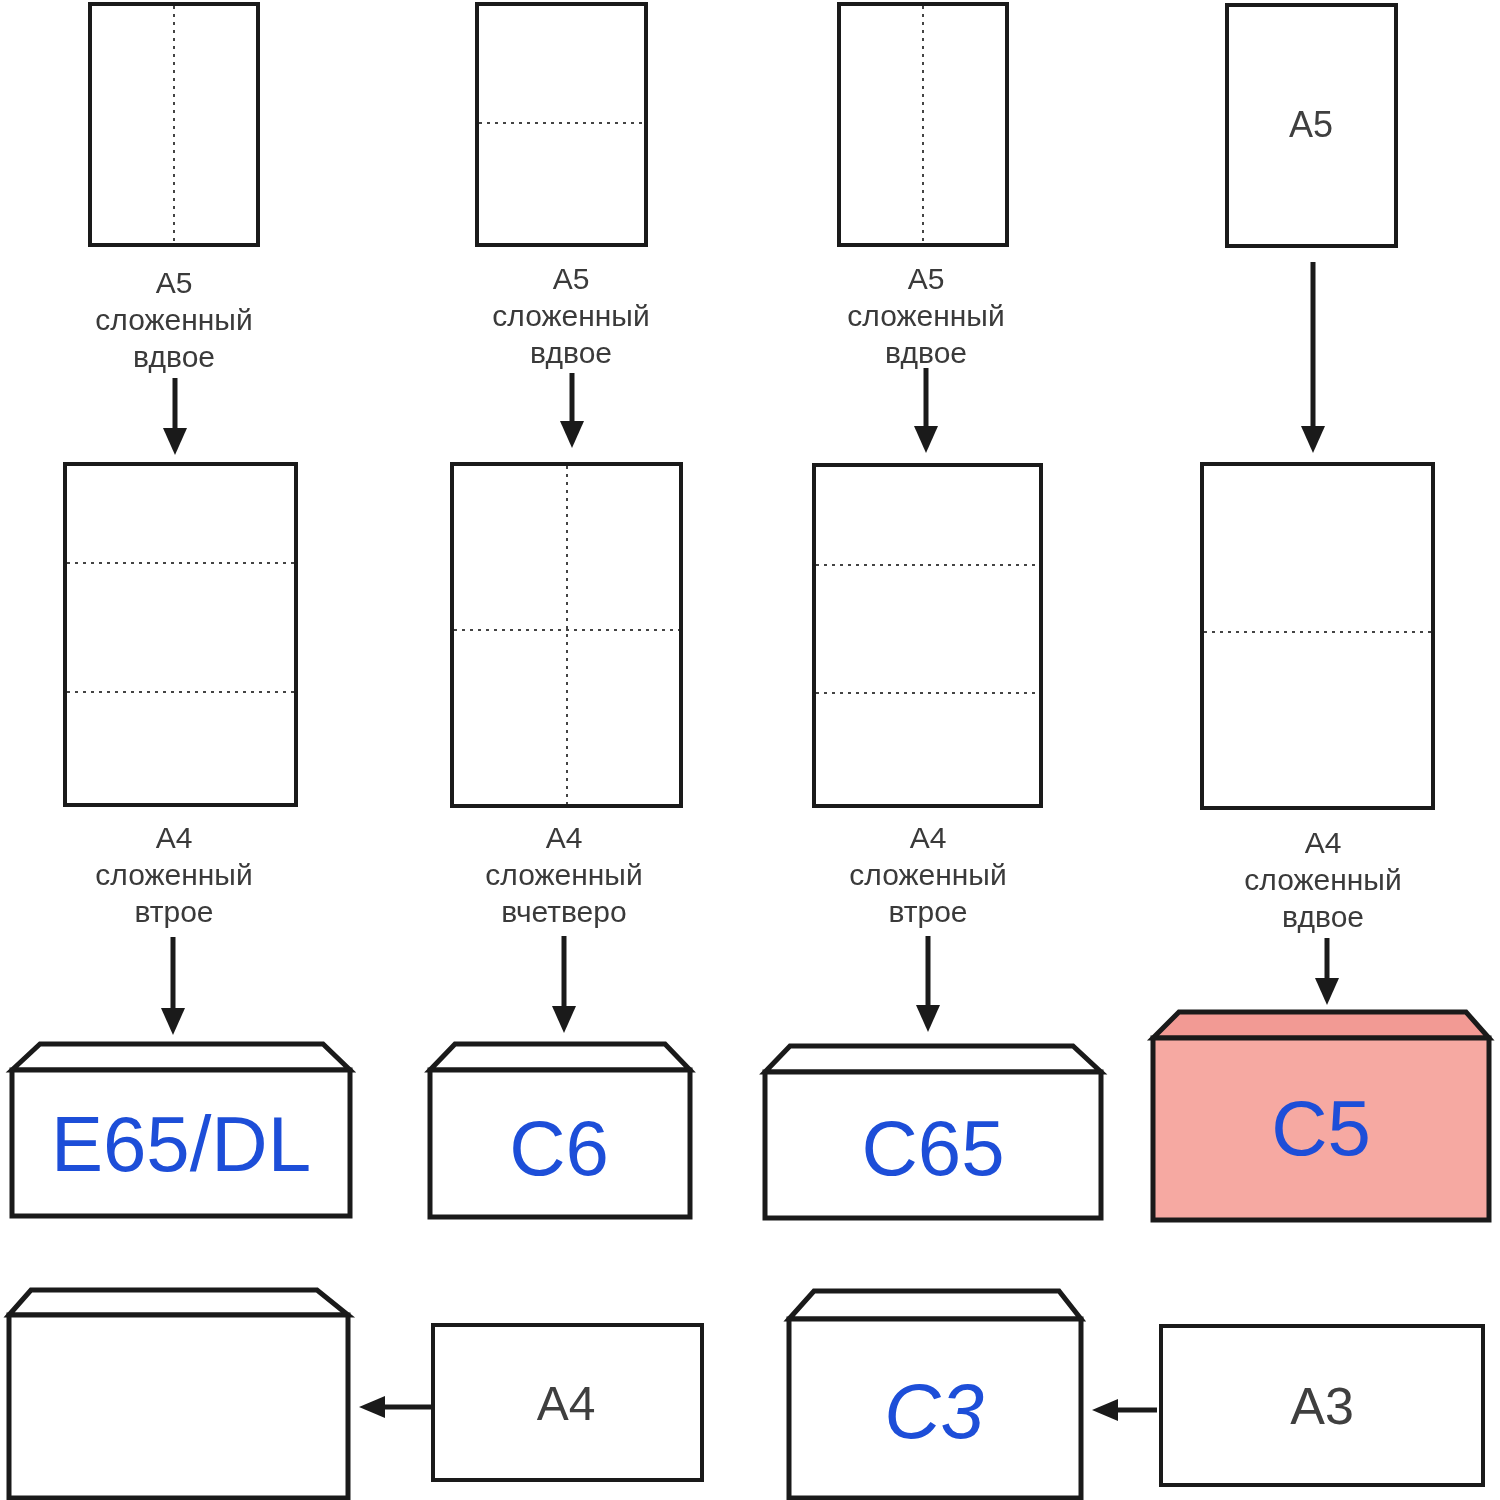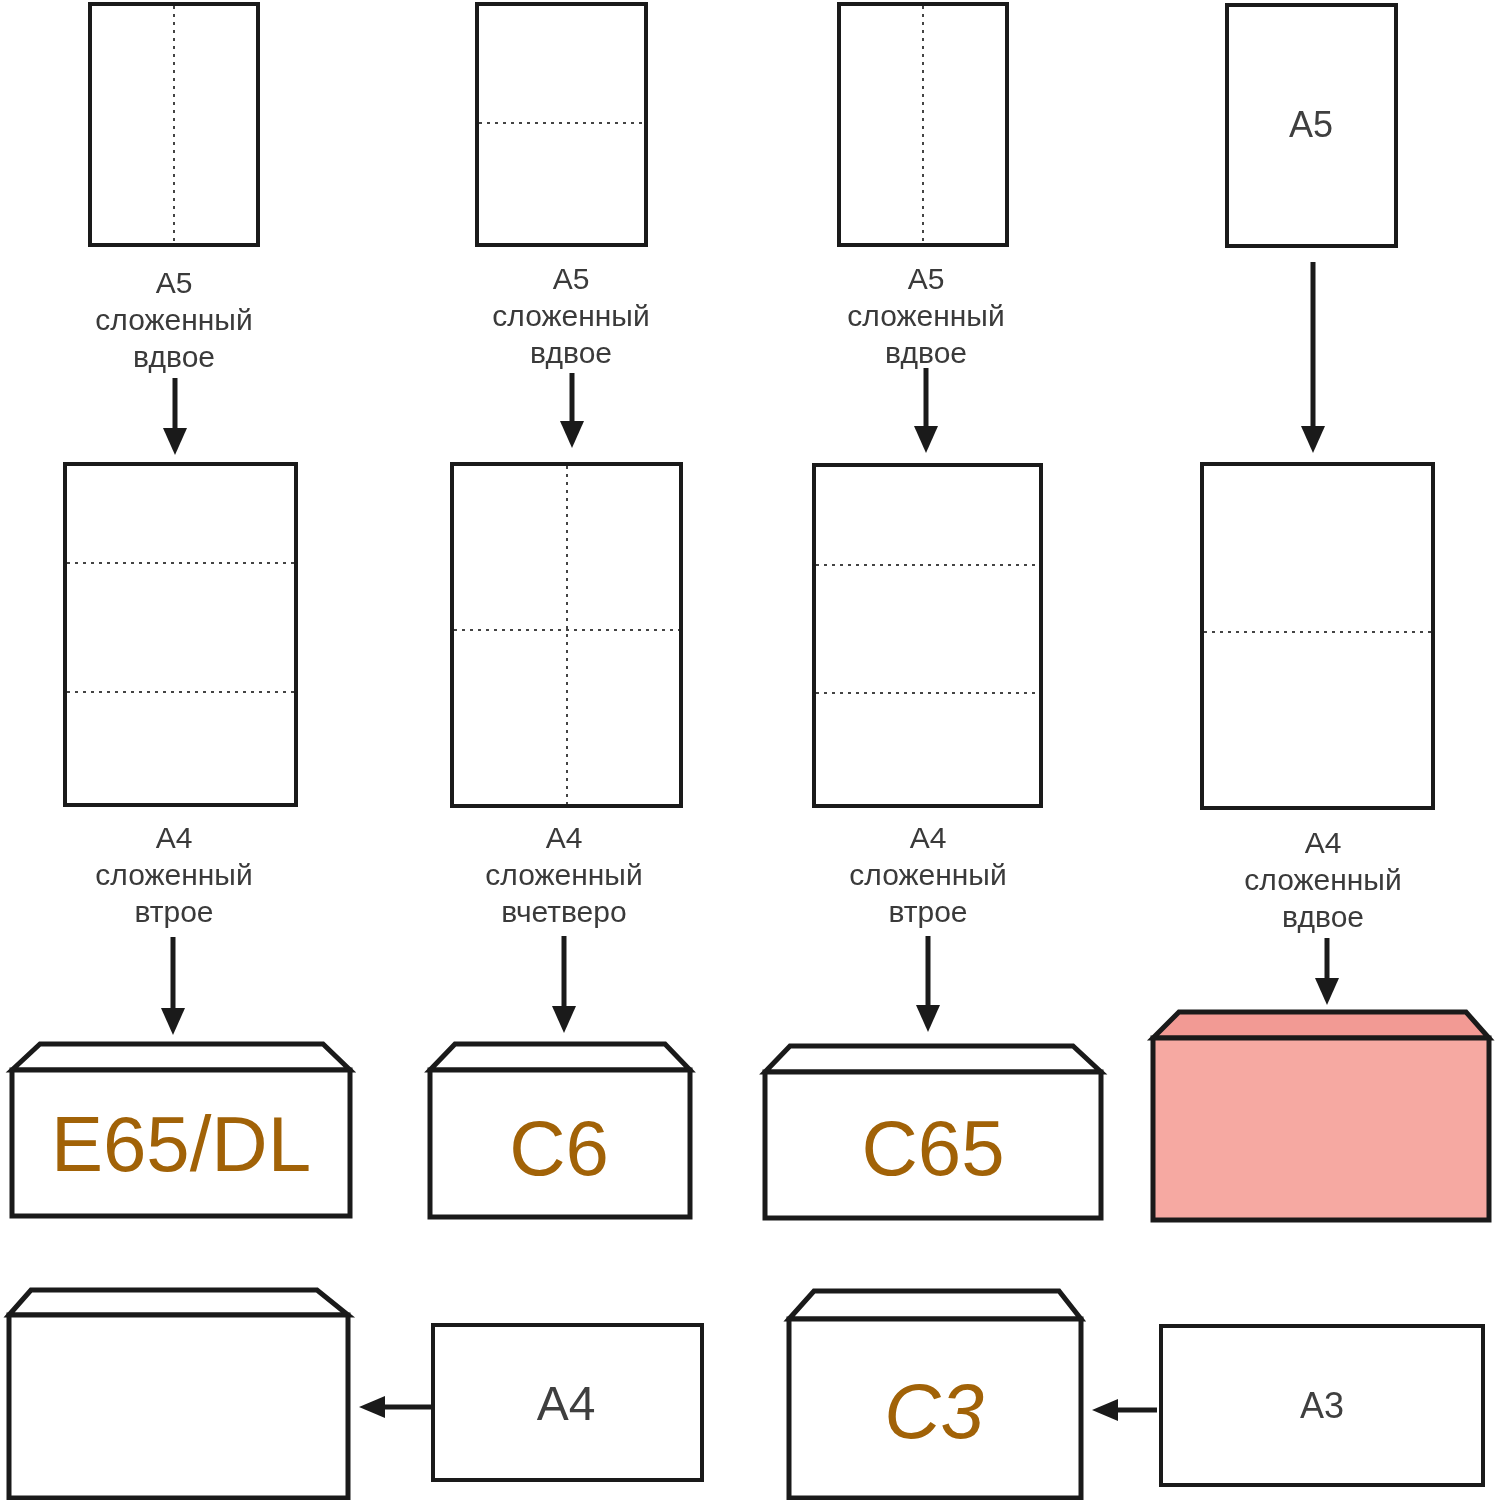--- a/index.html
+++ b/index.html
@@ -24,21 +24,21 @@
   .sheet-label {
     position: absolute;
     transform: translate(-50%, -50%);
     color: #3f3f3f;
     white-space: nowrap;
   }
   .env-label {
     position: absolute;
     transform: translate(-50%, -50%);
     font-size: 78px;
-    color: #a16207;
+    color: #1d4ed8;
     white-space: nowrap;
   }
 </style>
 </head>
 <body>
 
 <div class="stage">
 
   <svg class="layer" viewBox="0 0 1500 1500">
 
@@ -179,20 +179,21 @@
     <div>втрое</div>
   </div>
   <div class="caption" style="left:1323px; top:824px;">
     <div>A4</div>
     <div>сложенный</div>
     <div>вдвое</div>
   </div>
 
   <div class="sheet-label" style="left:1311px; top:125px; font-size:36px;">A5</div>
   <div class="sheet-label" style="left:566px; top:1403px; font-size:48px;">A4</div>
-  <div class="sheet-label" style="left:1322px; top:1406px; font-size:36px;">A3</div>
+  <div class="sheet-label" style="left:1322px; top:1406px; font-size:52px;">A3</div>
 
   <div class="env-label" style="left:181px; top:1144px;">E65/DL</div>
   <div class="env-label" style="left:559px; top:1148px;">C6</div>
   <div class="env-label" style="left:933px; top:1148px;text-align:center;">C65</div>
+  <div class="env-label" style="left:1321px; top:1128px;">C5</div>
   <div class="env-label" style="left:934px; top:1411px;font-style:italic;">C3</div>
 
 </div>
 
 </body></html>

